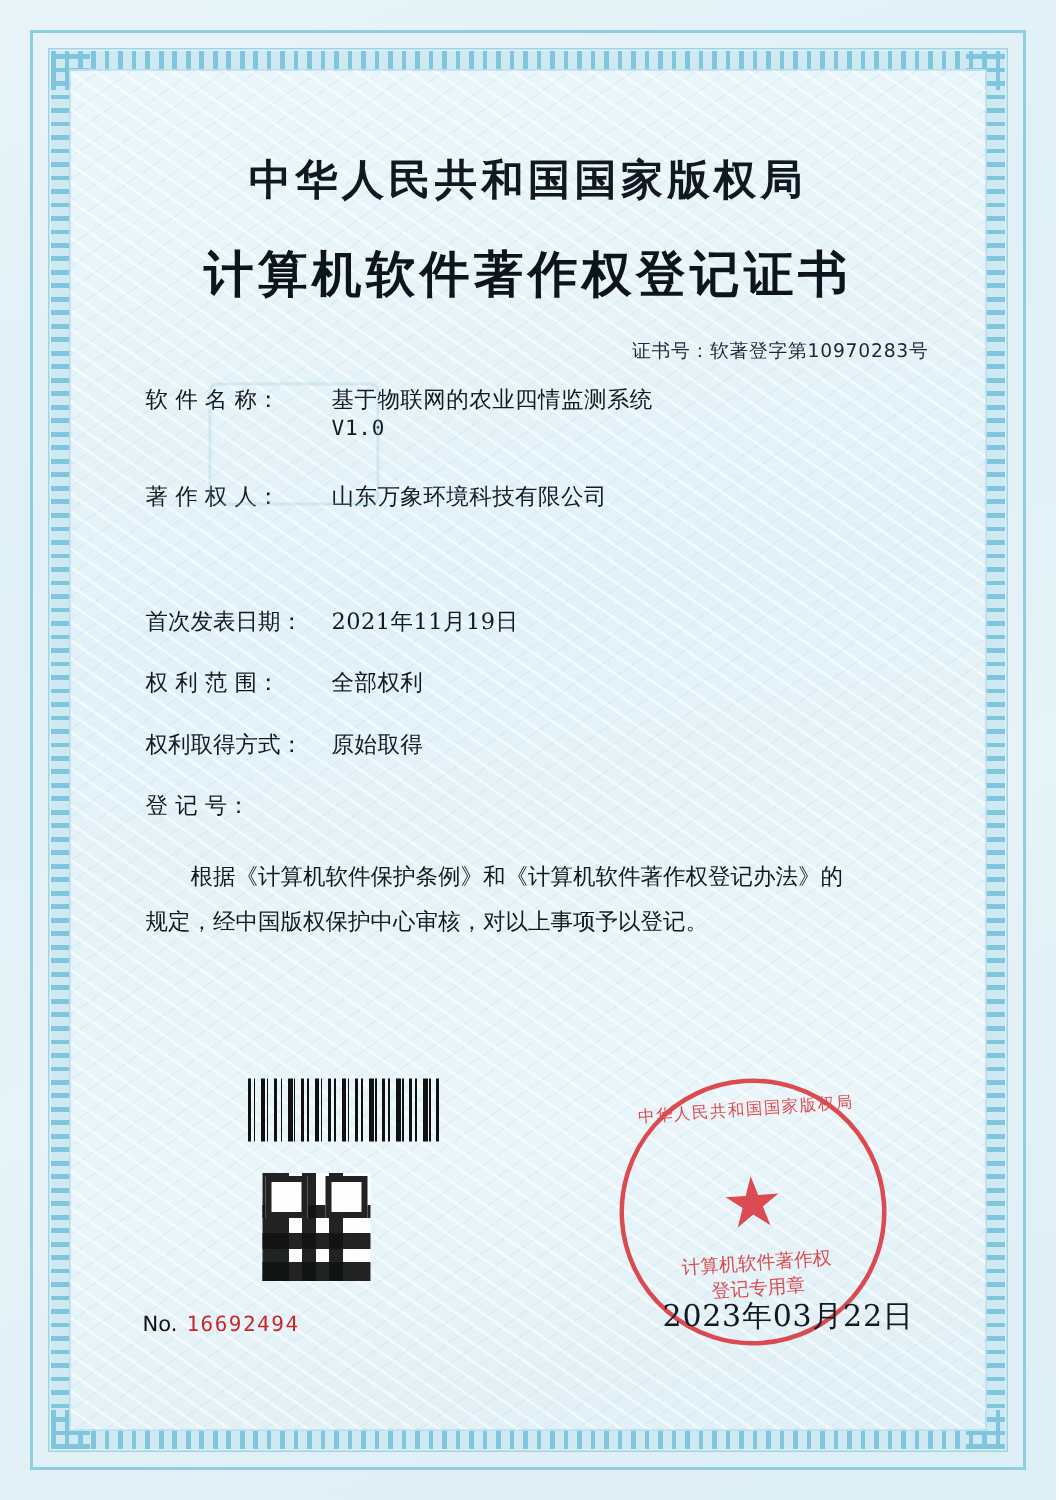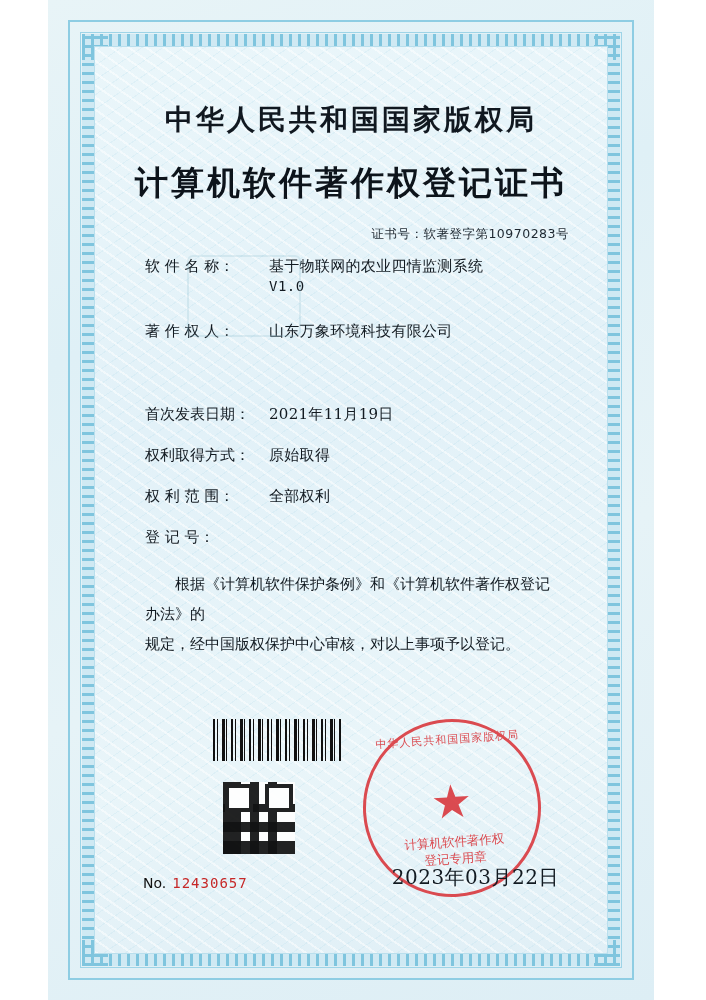--- a/index.html
+++ b/index.html
@@ -9,26 +9,25 @@
   }
   body {
     width: 706px;
     height: 1000px;
     font-family: "Liberation Serif", serif;
     overflow: hidden;
   }
 
   .certificate {
     position: relative;
-    width: 606px;
+    width: 704px;
     height: 1000px;
     background: linear-gradient(160deg, #e8f4f7 0%, #dff0f6 30%, #e6f3f7 60%, #ddeef5 100%);
     box-sizing: border-box;
     overflow: hidden;
-    margin-left: 48px;
   }
 
   
   .border-frame {
     position: absolute;
     left: 8px;
     top: 8px;
     right: 8px;
     bottom: 8px;
     border: 26px solid transparent;
@@ -317,27 +316,27 @@
         <div class="gap-lg"></div>
         <div class="gap-md"></div>
 
 
         <div class="field-row row-spaced">
           <div class="field-label">首次发表日期：</div>
           <div class="field-value">2021年11月19日</div>
         </div>
 
         <div class="field-row row-spaced">
+          <div class="field-label">权 利 范 围：</div>
+          <div class="field-value">全部权利</div>
+        </div>
+
+        <div class="field-row row-spaced">
           <div class="field-label">权利取得方式：</div>
           <div class="field-value">原始取得</div>
-        </div>
-
-        <div class="field-row row-spaced">
-          <div class="field-label">权 利 范 围：</div>
-          <div class="field-value">全部权利</div>
         </div>
 
         <div class="field-row">
           <div class="field-label">登 记 号：</div>
         </div>
 
       </div>
 
       <div class="paragraph">
         <span>根据《计算机软件保护条例》和《计算机软件著作权登记办法》的</span>
@@ -351,20 +350,20 @@
         <div class="seal-arc">中华人民共和国国家版权局</div>
         <div class="seal-star">★</div>
         <div class="seal-bottom">
           <div>计算机软件著作权</div>
           <div>登记专用章</div>
         </div>
       </div>
 
       <div class="footer">
         <div class="serial">
-          <span>No.</span><span class="serial-num">12430657</span>
+          <span>No.</span><span class="serial-num">16692494</span>
         </div>
         <div class="issue-date">2023年03月22日</div>
       </div>
 
     </div>
   </div>
 </div>
 
 </body></html>

